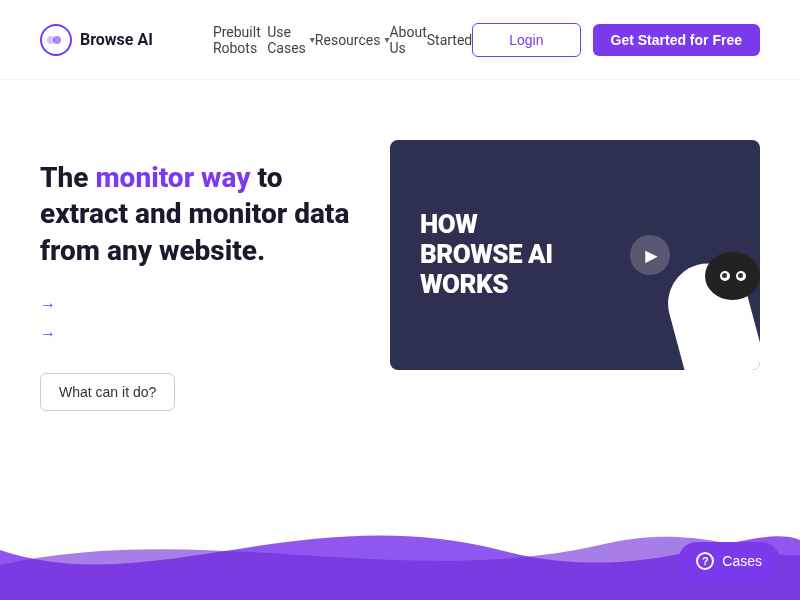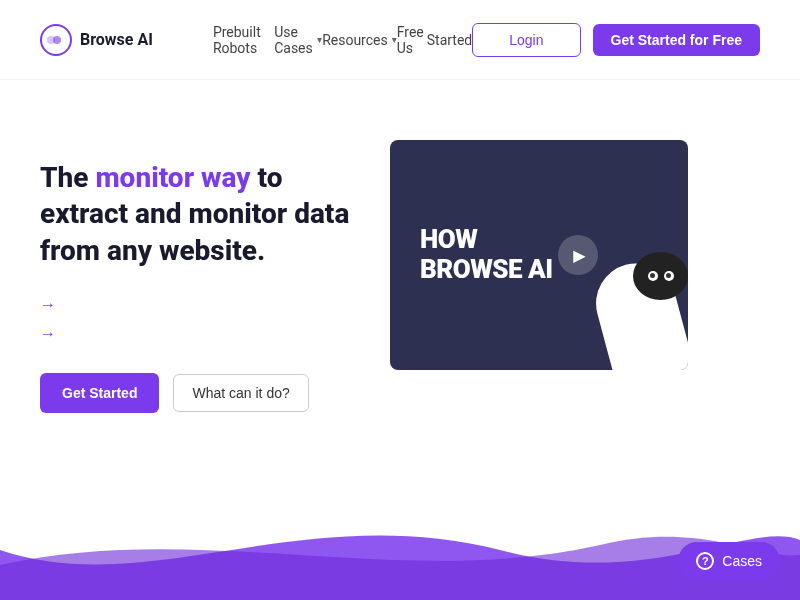--- a/index.html
+++ b/index.html
@@ -176,21 +176,21 @@
       font-size: 14px;
       cursor: pointer;
     }
 
     
     .hero-right {
       flex: 0 0 370px;
     }
 
     .video-container {
-      width: 298px;
+      width: 370px;
       height: 230px;
       background: #2d3050;
       border-radius: 8px;
       position: relative;
       overflow: hidden;
       display: flex;
       align-items: center;
       justify-content: flex-start;
       padding: 30px;
     }
@@ -347,21 +347,21 @@
     </a>
     <a class="nav-link">
       <span>Use Cases</span>
       <span class="chevron">▾</span>
     </a>
     <a class="nav-link">
       <span>Resources</span>
       <span class="chevron">▾</span>
     </a>
     <a class="nav-link">
-      <span>Free Us</span>
+      <span>About Us</span>
     </a>
     <a class="nav-link">
       <span>Started</span>
     </a>
   </div>
 
   <div class="nav-actions">
     <button class="btn-login">Login</button>
     <button class="btn-get-started-nav">Get Started for Free</button>
   </div>
@@ -376,30 +376,30 @@
     <ul class="hero-features">
       <li>
         <span class="arrow-icon">→</span>
       </li>
       <li>
         <span class="arrow-icon">→</span>
       </li>
     </ul>
 
     <div class="hero-buttons">
-      <button class="btn-get-started">Get Started</button>
       <button class="btn-what-can">What can it do?</button>
     </div>
   </div>
 
   <div class="hero-right">
     <div class="video-container">
       <div class="video-text">
         <div>HOW</div>
         <div>BROWSE AI</div>
+        <div>WORKS</div>
       </div>
 
       <div class="play-btn">
         <span class="play-icon">▶</span>
       </div>
 
       <div class="robot-char">
         <div class="robot-finger"></div>
         <div class="robot-head">
           <div class="robot-eye"></div>

